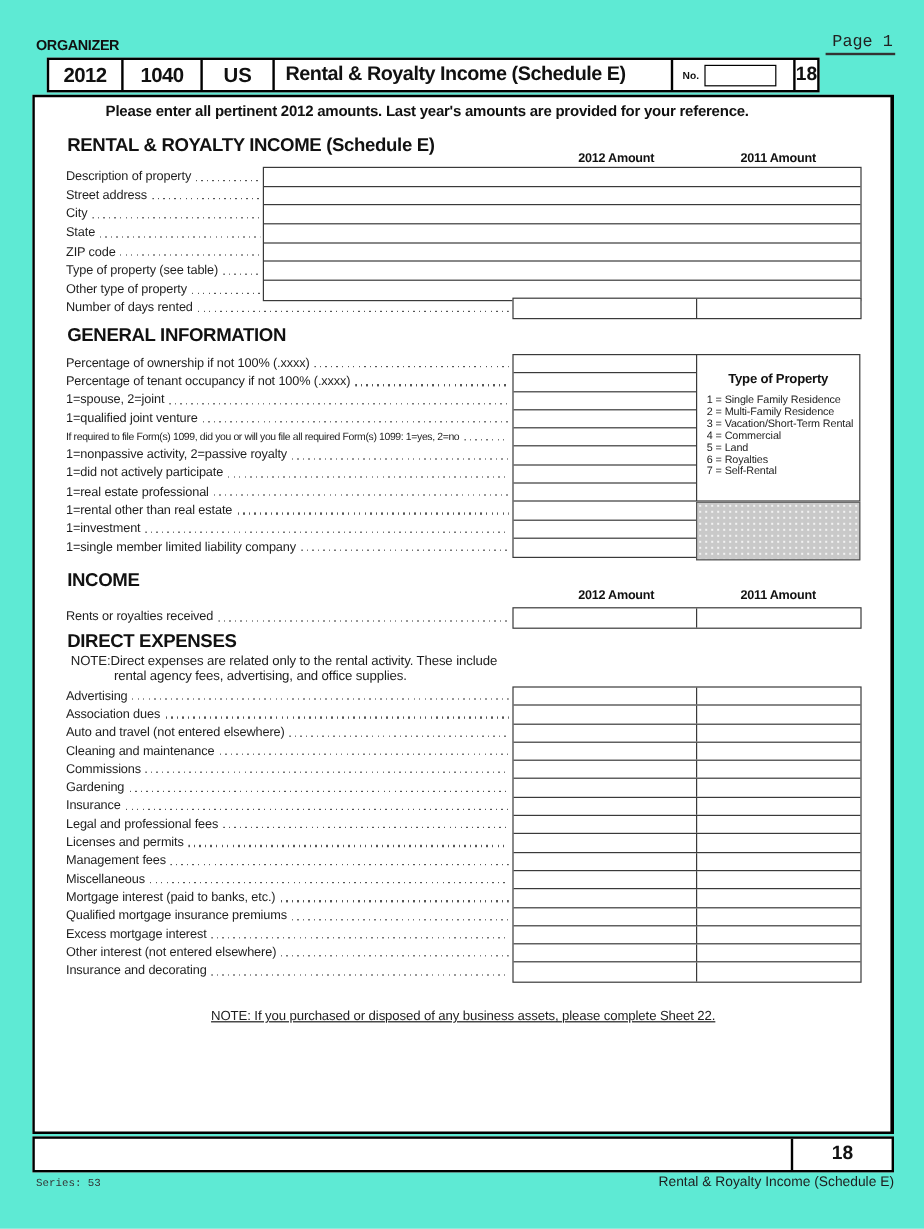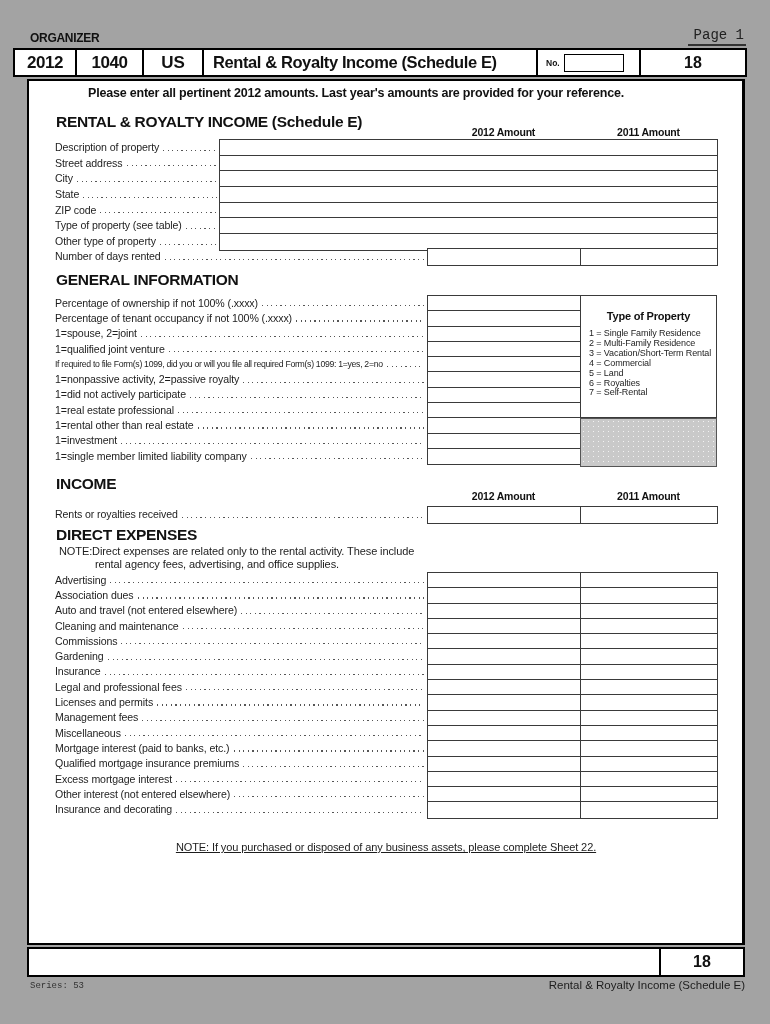--- a/index.html
+++ b/index.html
@@ -1,26 +1,26 @@
 <!DOCTYPE html>
 <html><head>
 <meta charset="utf-8">
 <style>
   html,body { margin:0; padding:0; background:#e8e8e8; }
   .page {
     position:relative; width:770px; height:1024px; margin:0 auto;
-    background:#a3a3a3; overflow:hidden;
+    background:#5eead4; overflow:hidden;
     font-family:"Liberation Sans", sans-serif; color:#111;
   }
   
   .organizer { position:absolute; left:30px; top:31px; font-size:12px; font-weight:bold; letter-spacing:-0.3px; }
   .page-num  { position:absolute; right:24px; top:27px; font-family:"Liberation Mono", monospace;
                font-size:14px; color:#222; border-bottom:2px solid #333; padding:0 2px 1px 6px; }
   
-  .hband { position:absolute; left:13px; top:48px; width:734px; height:29px;
+  .hband { position:absolute; left:39px; top:48px; width:644px; height:29px;
            border:2px solid #000; box-sizing:border-box; display:flex; background:#fff; }
   .hcell { display:flex; align-items:center; justify-content:center; box-sizing:border-box;
            font-weight:bold; border-left:2px solid #000; }
   .hcell:first-child { border-left:none; }
   .h-year { width:60px; font-size:17px; letter-spacing:-0.5px; }
   .h-form { width:67px; font-size:17px; letter-spacing:-0.5px; }
   .h-us   { width:60px; font-size:17px; }
   .h-title{ width:334px; justify-content:flex-start; padding-left:9px; font-size:16.5px; letter-spacing:-0.4px; }
   .h-no   { width:103px; font-size:8.5px; justify-content:flex-start; padding-left:8px; }
   .h-no .nobox { width:58px; height:16px; border:1.5px solid #000; background:#fff; margin-left:4px; }
@@ -29,21 +29,21 @@
   .main-box { position:absolute; left:27px; top:79px; width:718px; height:866px;
               border:2px solid #000; border-right-width:3px; box-sizing:border-box; background:#fff; }
   .instruction { position:absolute; left:27px; top:86px; width:658px; text-align:center;
                  font-size:12.5px; font-weight:bold; letter-spacing:-0.2px; }
   .sec-h { position:absolute; left:56px; font-weight:bold; font-size:15.5px; letter-spacing:-0.3px; white-space:nowrap; }
   #h-rental  { top:113px; }
   #h-general { top:271px; }
   #h-income  { top:475px; }
   #h-expense { top:526px; }
   .colhead { position:absolute; font-weight:bold; font-size:10.5px; text-align:center; letter-spacing:-0.2px; }
-  .ch-1 { left:427px; width:153px; }
+  .ch-1 { left:437px; width:153px; }
   .ch-2 { left:580px; width:137px; }
   .row-a { top:126px; } .row-b { top:490px; }
   
   .labelcol { position:absolute; }
   .frow { display:flex; align-items:center; height:var(--rh); }
   .ltext { font-size:10.6px; color:#1d1d1d; letter-spacing:-0.1px; white-space:nowrap;text-align:center; }
   .ltext.condensed { font-size:8.7px; letter-spacing:-0.3px; }
   .leader { flex:1; align-self:flex-end; height:1.2px; margin:0 2px 4px 4px;
             background-image:repeating-linear-gradient(to right, #555 0 1.2px, transparent 1.2px 4.6px); }
   

